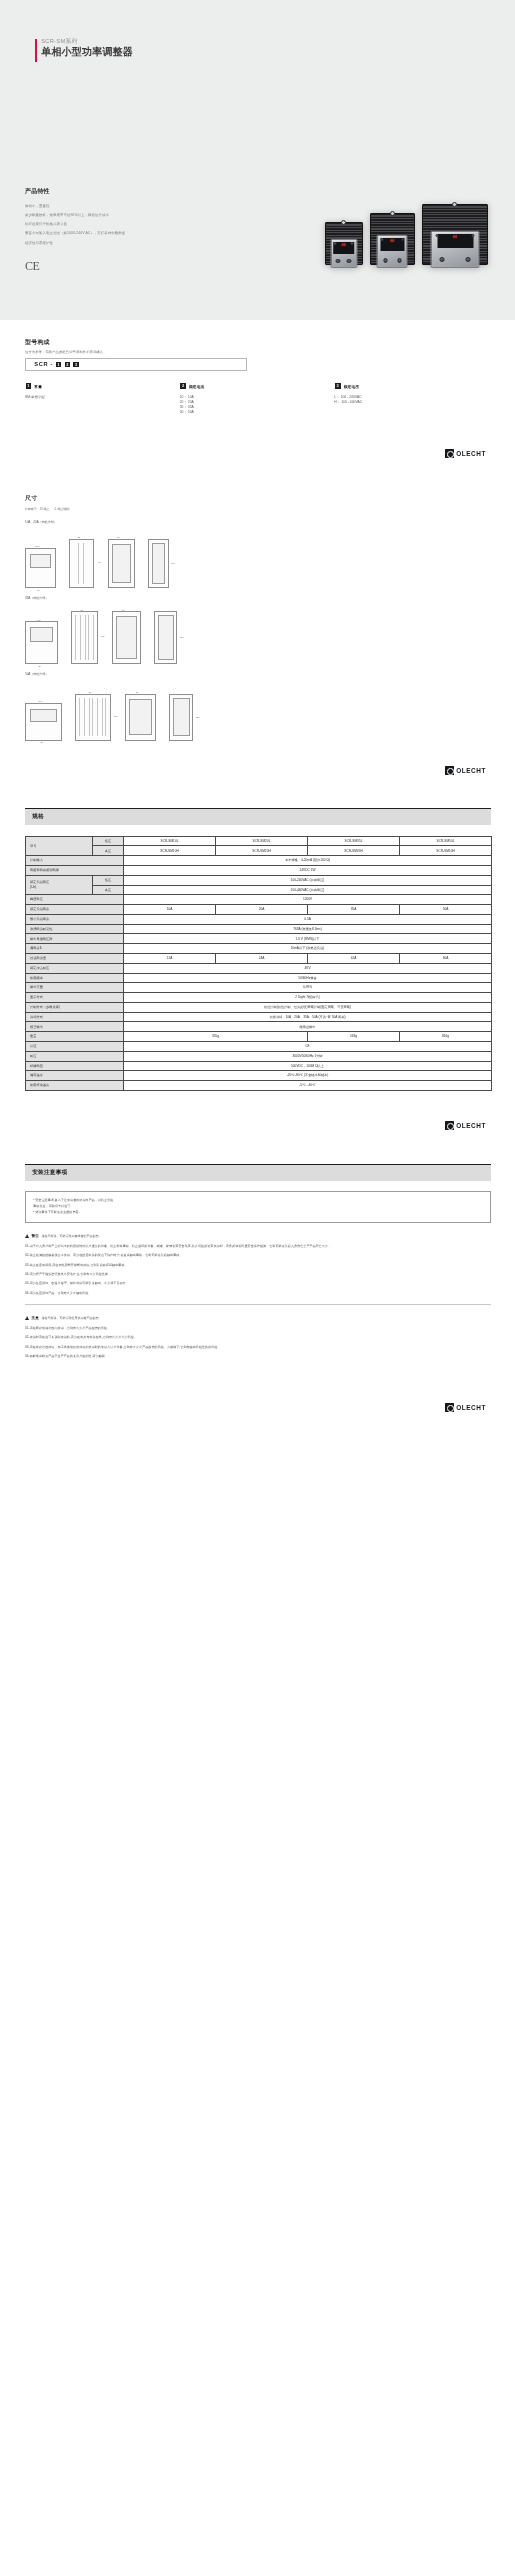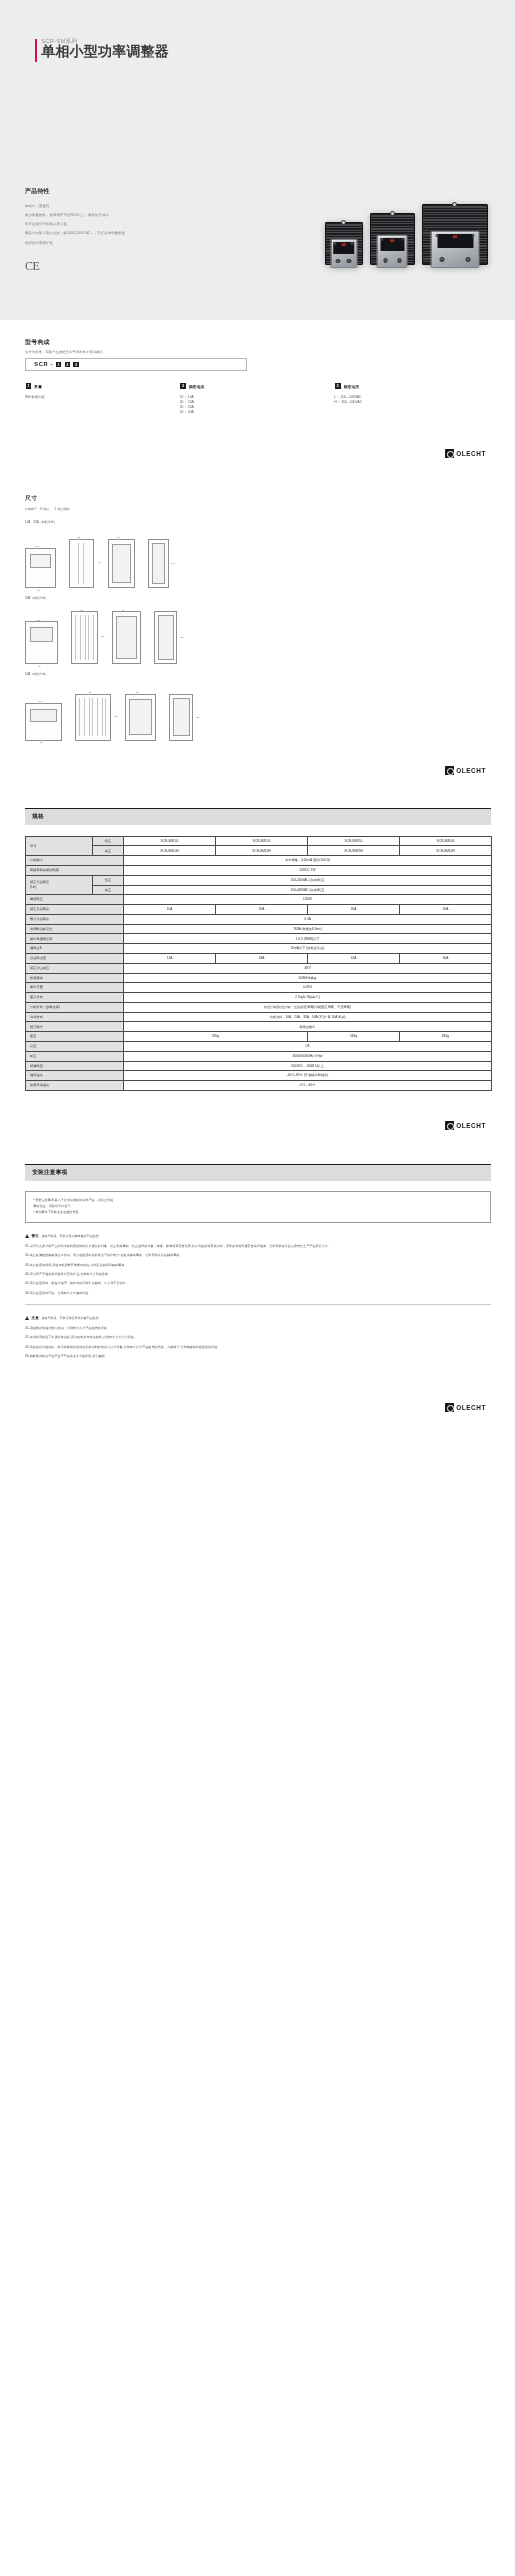--- a/index.html
+++ b/index.html
@@ -31,21 +31,21 @@
     background: #d6104a;
   }
   .hero-sub {
     font-size: 5.7px;
     color: #8d8d8d;
     letter-spacing: 0.3px;
     line-height: 8.2px;
     font-weight: 300;
   }
   .hero-main {
-    font-size: 14px;
+    font-size: 10px;
     color: #3a3a3a;
     font-weight: 600;
     line-height: 11.3px;
     margin-top: 1px;
     letter-spacing: 0.2px;
   }
 
   
   .features-band {
     background: #eceded;

